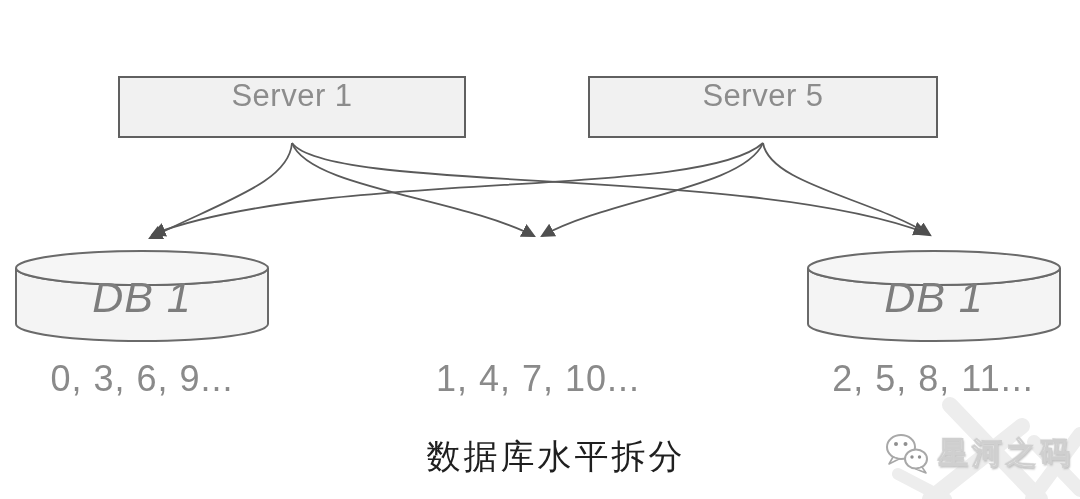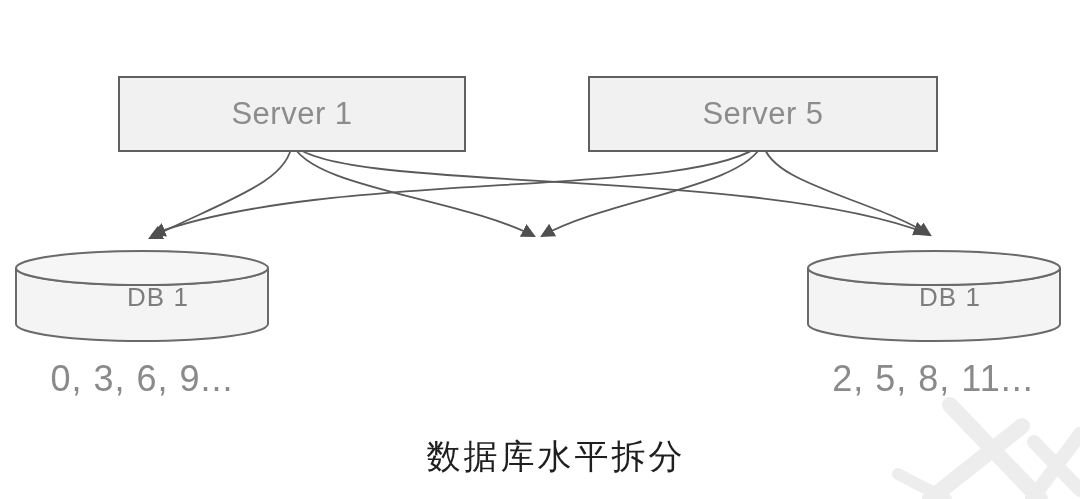--- a/index.html
+++ b/index.html
@@ -4,37 +4,37 @@
 <style>
   html,body{margin:0;padding:0;background:#ffffff;}
   .canvas{
     position:relative;width:1080px;height:499px;background:#ffffff;
     overflow:hidden;font-family:"Liberation Sans","DejaVu Sans",sans-serif;
   }
   svg.layer{position:absolute;left:0;top:0;pointer-events:none;}
 
   
   .server-box{
-    position:absolute;top:76px;height:76px;box-sizing:border-box;
+    position:absolute;top:76px;height:62px;box-sizing:border-box;
     background:#f1f1f1;border:2px solid #606060;
-    display:flex;align-items:center;justify-content:center;
+    display:flex;align-items:flex-start;justify-content:center;
   }
   .server-box .lbl{font-size:31px;color:#8c8c8c;letter-spacing:.5px;}
   .server-1{left:118px;width:348px;}
   .server-2{left:588px;width:350px;}
 
   
   .db{position:absolute;top:249px;width:256px;height:94px;}
   .db-1{left:14px;}
   .db-2{left:410px;}
   .db-3{left:806px;}
   .db .lbl{
-    position:absolute;left:16px;top:16px;width:100%;height:64px;
+    position:absolute;left:0;top:16px;width:100%;height:64px;
     display:flex;align-items:center;justify-content:center;
-    font-size:26px;color:#7d7d7d;letter-spacing:1px;
+    font-size:43px;color:#7d7d7d;letter-spacing:1px;font-style:italic;
   }
 
   
   .shards{
     position:absolute;top:358px;width:300px;text-align:center;
     font-size:36px;color:#8a8a8a;letter-spacing:1px;white-space:nowrap;
   }
   .shards-1{left:-8px;}
   .shards-2{left:388px;}
   .shards-3{left:783px;}
@@ -105,18 +105,32 @@
   </div>
   <div class="db db-3">
     <svg width="256" height="94" viewBox="0 0 256 94">
       <path d="M2,19 L2,75 A126,17 0 0 0 254,75 L254,19 A126,17 0 0 1 2,19 Z" fill="#f4f4f4" stroke="#6a6a6a" stroke-width="2"></path>
       <ellipse cx="128" cy="19" rx="126" ry="17" fill="#f6f6f6" stroke="#6a6a6a" stroke-width="2"></ellipse>
     </svg>
     <div class="lbl">DB 1</div>
   </div>
 
   <div class="shards shards-1">0, 3, 6, 9...</div>
+  <div class="shards shards-2">1, 4, 7, 10...</div>
   <div class="shards shards-3">2, 5, 8, 11...</div>
 
   <div class="caption">数据库水平拆分</div>
 
+  <div class="brand">
+    <svg width="46" height="42" viewBox="0 0 46 42">
+      <ellipse cx="17" cy="15" rx="14" ry="12" fill="#ffffff" stroke="#a8a8a8" stroke-width="2"></ellipse>
+      <path d="M9,25 L5,32 L15,27 Z" fill="#ffffff" stroke="#a8a8a8" stroke-width="1.6" stroke-linejoin="round"></path>
+      <circle cx="12" cy="12" r="2" fill="#8f8f8f"></circle>
+      <circle cx="21.5" cy="12" r="2" fill="#8f8f8f"></circle>
+      <ellipse cx="32" cy="27" rx="11" ry="9.5" fill="#ffffff" stroke="#a8a8a8" stroke-width="2"></ellipse>
+      <path d="M38,35 L42,41 L32,37 Z" fill="#ffffff" stroke="#a8a8a8" stroke-width="1.6" stroke-linejoin="round"></path>
+      <circle cx="28" cy="25" r="1.7" fill="#8f8f8f"></circle>
+      <circle cx="35.5" cy="25" r="1.7" fill="#8f8f8f"></circle>
+    </svg>
+    <span class="name">星河之码</span>
+  </div>
 
 </div>
 
 </body></html>

